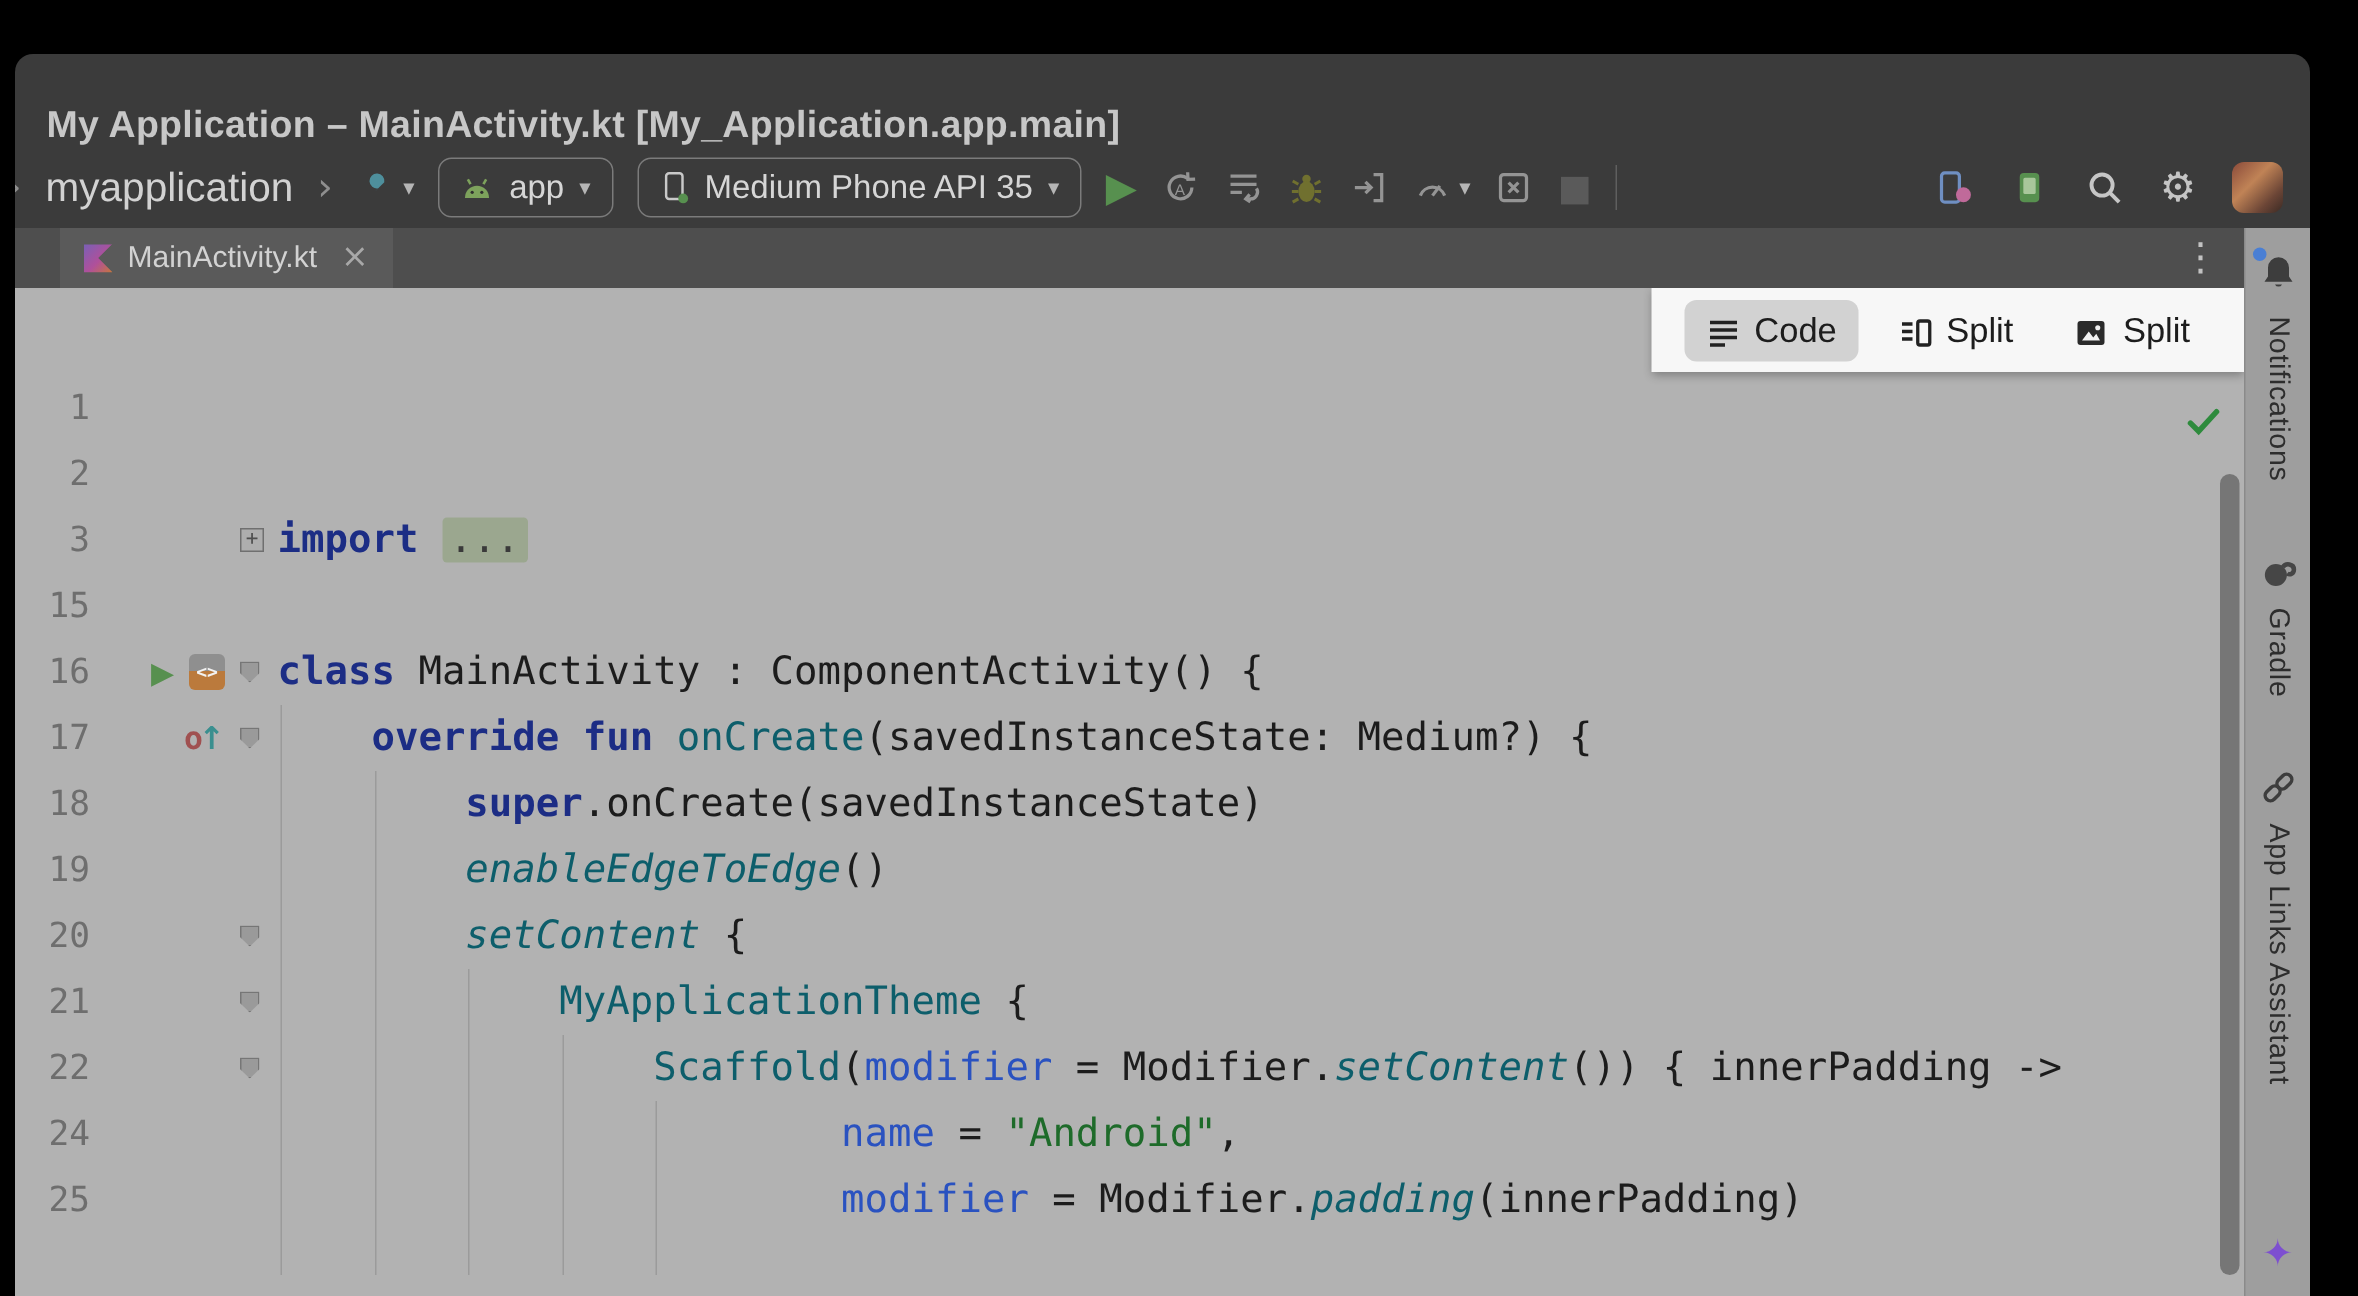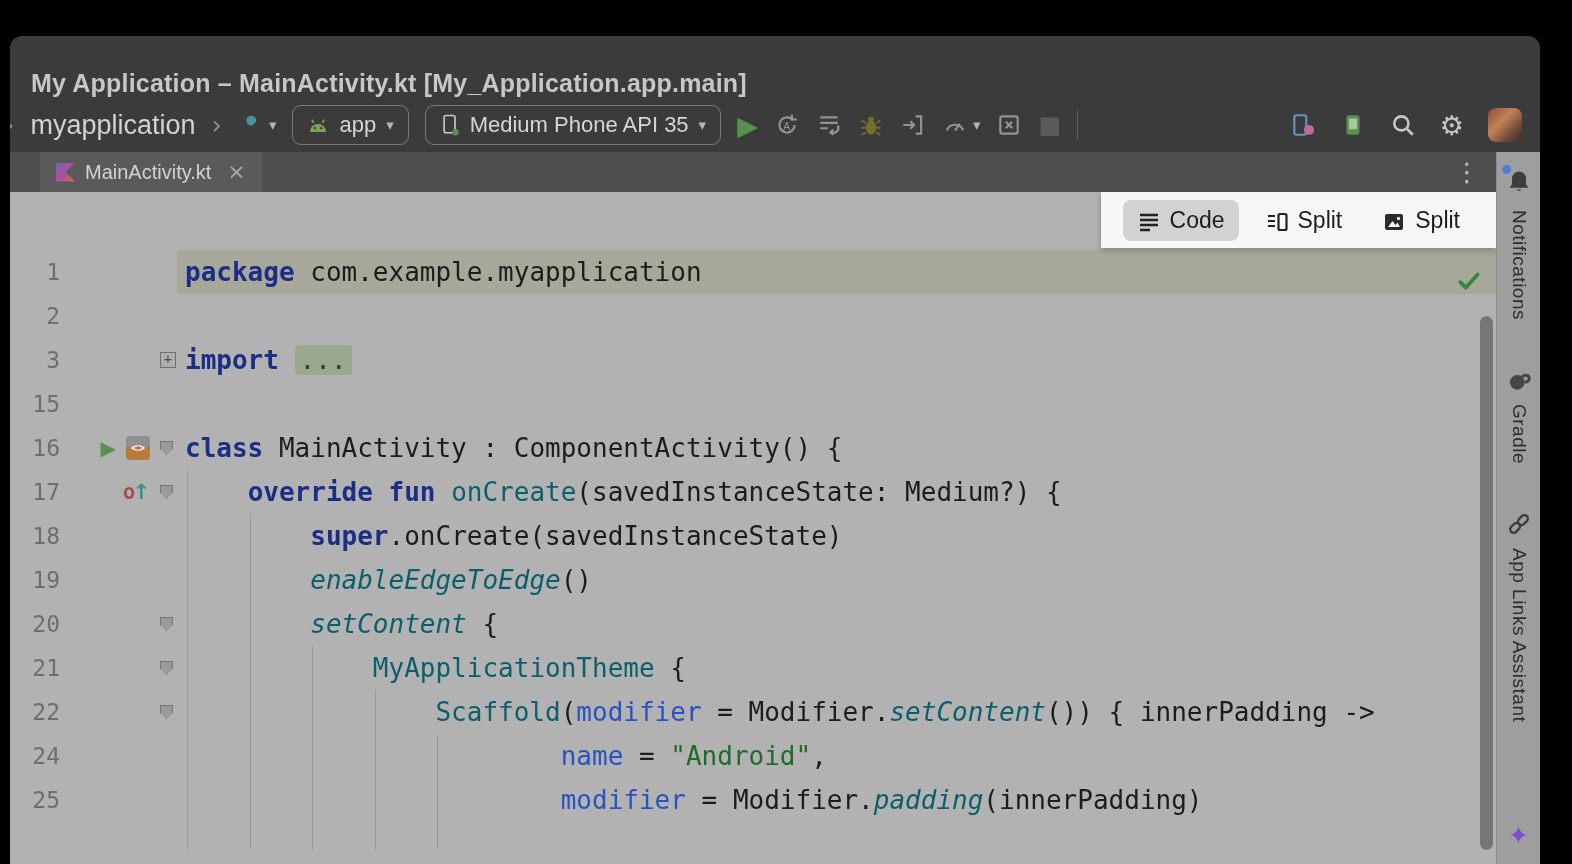--- a/index.html
+++ b/index.html
@@ -305,21 +305,20 @@
           <div class="guide" style="left:240px; top:322px; height:336px"></div>
           <div class="guide" style="left:302px; top:454px; height:204px"></div>
           <div class="guide" style="left:365px; top:498px; height:160px"></div>
           <div class="guide" style="left:427px; top:542px; height:116px"></div>
 
           <div class="code-lines">
               <div class="line hl">
                 <span class="ln">1</span>
                 <span class="gicons"></span>
                 <span class="foldcol"></span>
-                <span class="codetext"><span class="tok-kw">package</span><span class="tok-pl"> com.example.myapplication</span></span>
               </div>
               <div class="line">
                 <span class="ln">2</span>
                 <span class="gicons"></span>
                 <span class="foldcol"></span>
                 <span class="codetext"></span>
               </div>
               <div class="line">
                 <span class="ln">3</span>
                 <span class="gicons"></span>

